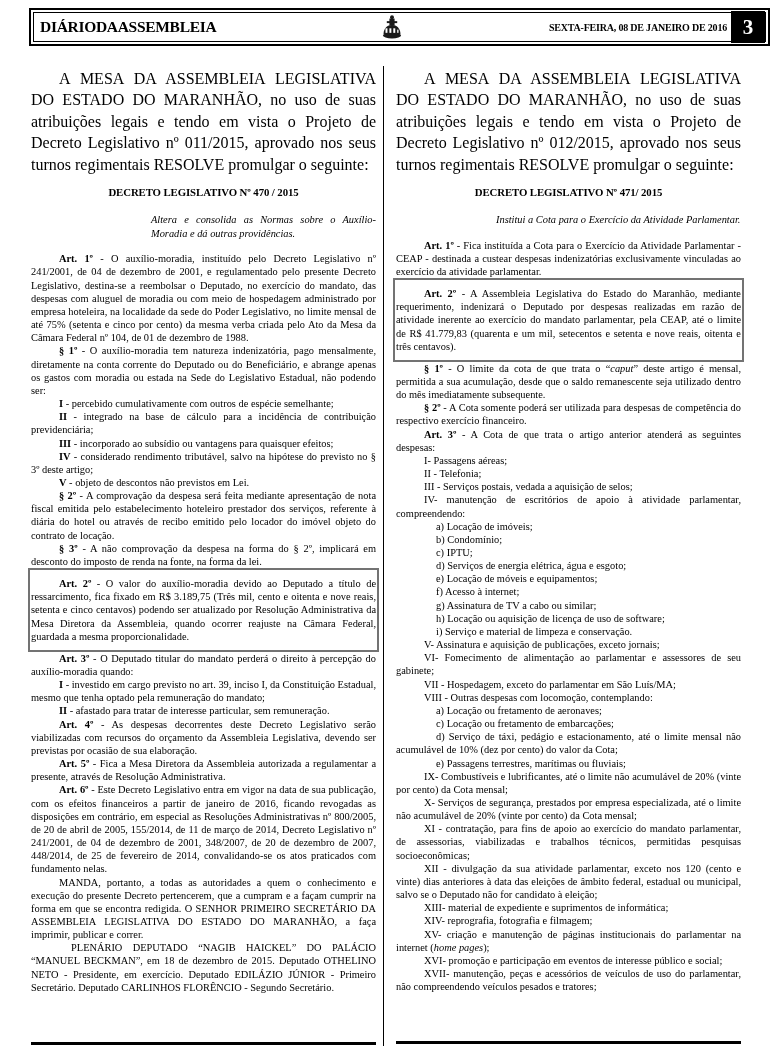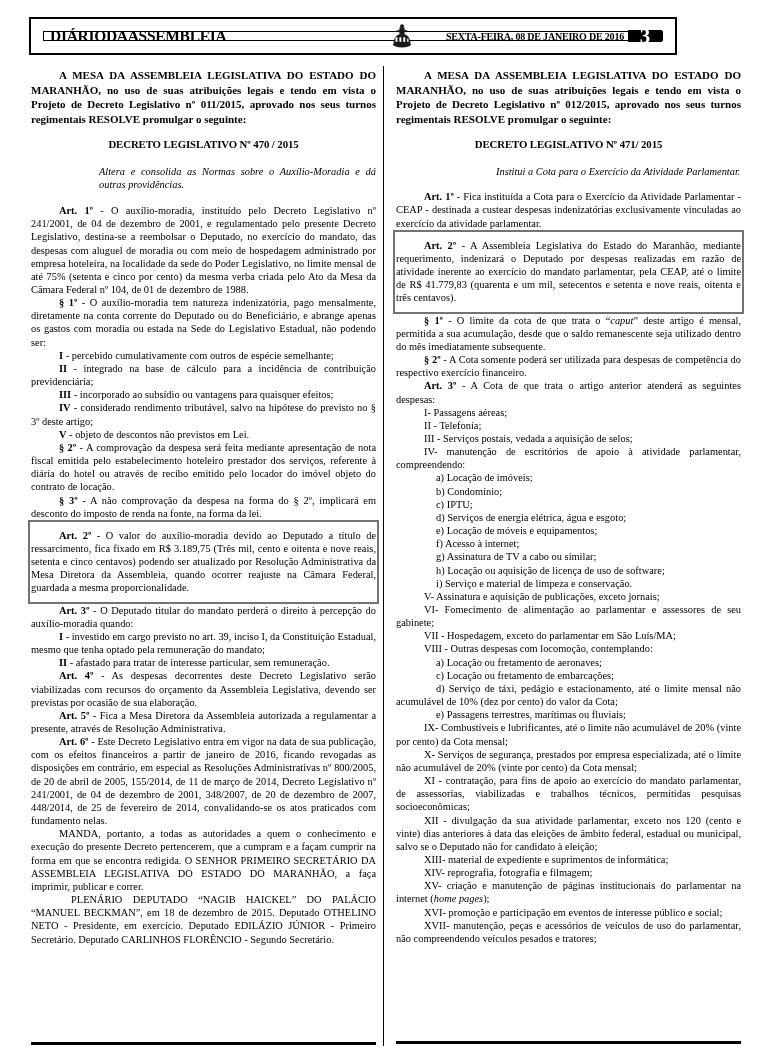--- a/index.html
+++ b/index.html
@@ -14,25 +14,25 @@
     font-family: "Liberation Serif", "DejaVu Serif", serif;
     color: #000000;
     position: relative;
     overflow: hidden;
   }
 
   
   .masthead {
     position: absolute;
     left: 29px;
-    top: 17px;
-    width: 648px;
+    top: 8px;
+    width: 741px;
     height: 38px;
     border: 2px solid #000;
-    padding: 12px;
+    padding: 2px;
   }
   .masthead-inner {
     width: 100%;
     height: 100%;
     border: 1px solid #000;
     display: flex;
     align-items: center;
     position: relative;
     padding: 0 0 0 6px;
   }
@@ -93,36 +93,36 @@
     top: 66px;
     width: 1px;
     height: 980px;
     background: #000;
   }
 
   
   p { margin: 0; }
 
   .p-head {
-    font-weight: bold;
+    font-weight: normal;
     text-indent: 28px;
     margin-bottom: 11px;
-    font-size: 11px;
+    font-size: 16px;
     line-height: 1.34;
   }
   .p-decreto {
     font-weight: bold;
     text-align: center;
     margin-bottom: 13px;
     font-size: 10.8px;
     letter-spacing: -0.1px;
   }
   .p-ementa {
     font-style: italic;
-    margin-left: 68px;
+    margin-left: 120px;
     text-align: justify;
     margin-bottom: 12px;
     line-height: 1.32;
   }
   .p-ementa-r {
     font-style: italic;
     margin-left: 100px;
     text-align: justify;
     margin-bottom: 12px;
     line-height: 1.32;

